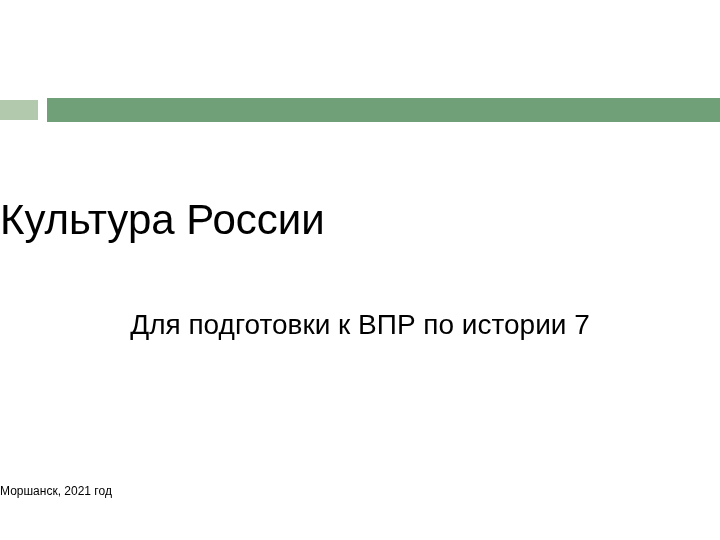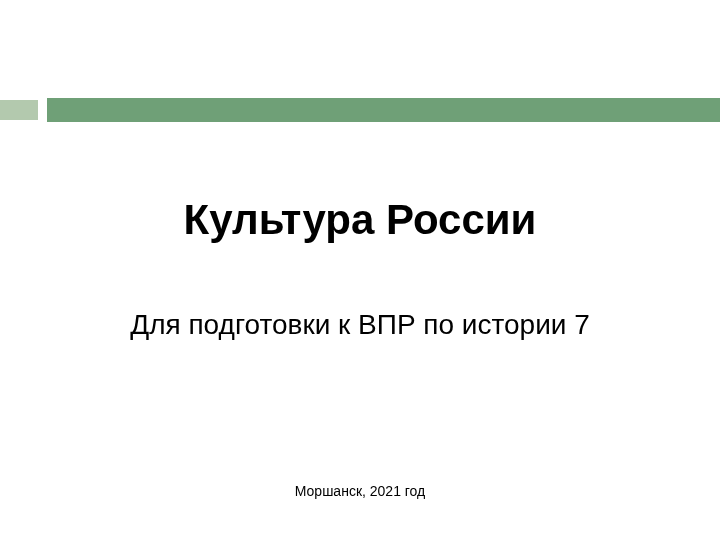--- a/index.html
+++ b/index.html
@@ -34,43 +34,41 @@
     width: 673px;
     height: 24px;
     background: #6fa077; 
   }
   .title {
     position: absolute;
     left: 0;
     top: 195px;
     width: 720px;
     margin: 0;
-    text-align: center;
     font-size: 42px;
-    font-weight: 700;
+    font-weight: 400;
     line-height: 50px;
     letter-spacing: 0;
   }
   .subtitle {
     position: absolute;
     left: 0;
     top: 306px;
     width: 720px;
     text-align: center;
     font-size: 28px;
     font-weight: 400;
     line-height: 37px;
   }
   .footer {
     position: absolute;
     left: 0;
     top: 479px;
     width: 720px;
-    text-align: center;
-    font-size: 14px;
+    font-size: 12px;
     font-weight: 400;
     line-height: 24px;
   }
 </style>
 </head>
 <body>
 
 <div class="slide">
 
   <div>

